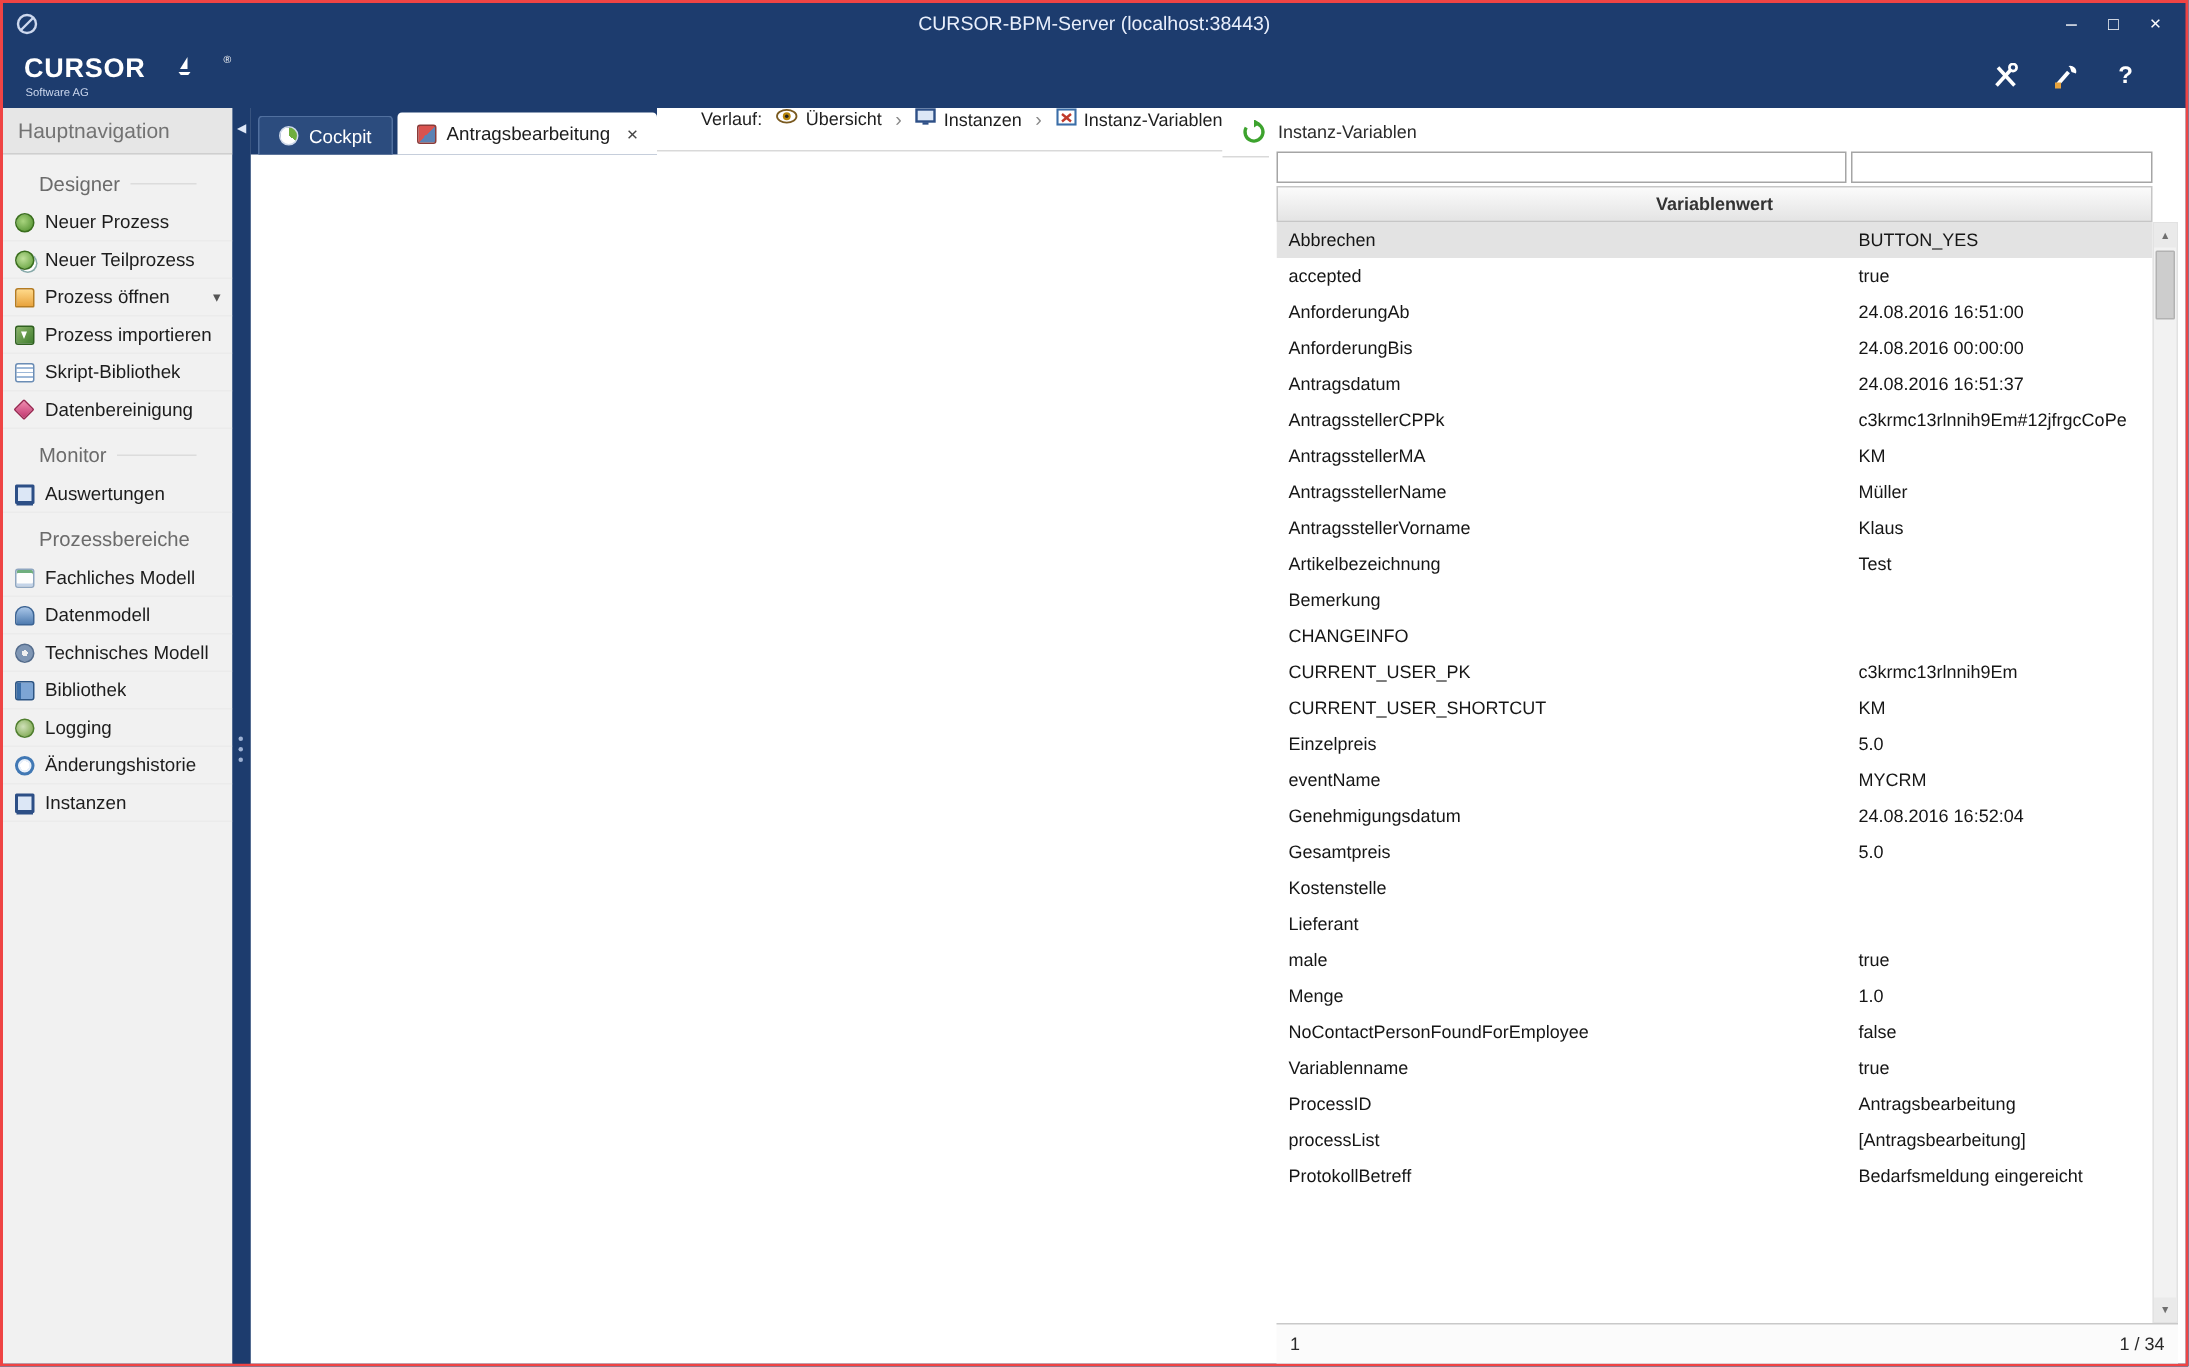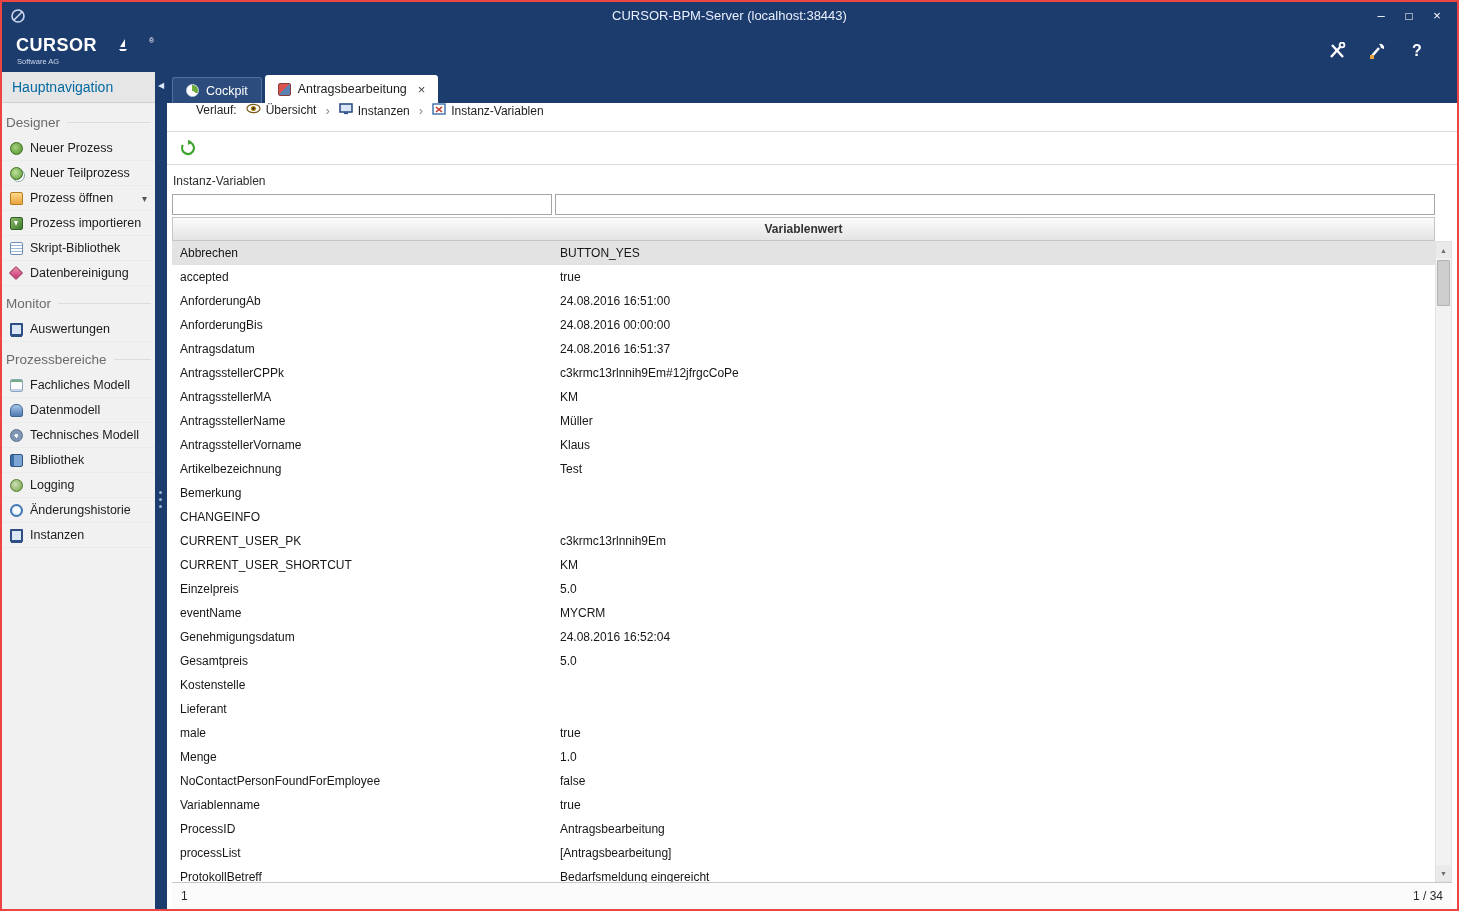--- a/index.html
+++ b/index.html
@@ -23,23 +23,23 @@
   .sail{margin-top:1px}
   .header-tools{margin-left:auto;display:flex;gap:20px;align-items:center;margin-right:16px}
   .tool-btn{width:20px;height:20px;display:flex;align-items:center;justify-content:center}
   .help-glyph{color:#fff;font-size:16px;font-weight:bold}
 
   
   .main{flex:1;display:flex;min-height:0}
 
   
   .sidebar{width:153px;background:#f1f1f1;display:flex;flex-direction:column;flex:none}
-  .sidebar-header{height:31px;background:#e6e6e6;border-bottom:1px solid #cfcfcf;font-size:14px;color:#0369a1;display:flex;align-items:center;padding-left:10px;flex:none}
+  .sidebar-header{height:31px;background:#e6e6e6;border-bottom:1px solid #cfcfcf;font-size:14px;color:#737373;display:flex;align-items:center;padding-left:10px;flex:none}
   .side-body{flex:1;overflow:hidden;padding-top:2px}
-  .side-section-header{display:flex;align-items:center;gap:7px;height:27px;padding:0 4px;color:#6b6b6b;font-size:13.5px;margin-top:4px}
+  .side-section-header{display:flex;align-items:center;gap:7px;height:27px;padding:0 24px;color:#6b6b6b;font-size:13.5px;margin-top:4px}
   .side-section-header::after{content:"";flex:1;border-top:1px solid #dcdcdc}
   .side-item{display:flex;align-items:center;height:25px;padding:0 8px;font-size:12.5px;color:#1c1c1c;border-bottom:1px solid #ebebeb;cursor:default}
   .si{width:13px;height:13px;display:inline-block;margin-right:7px;flex:none;border-radius:2px}
   .si-label{white-space:nowrap;overflow:hidden;text-overflow:ellipsis}
   .si-caret{margin-left:auto;color:#555;font-size:10px}
   .i-proc1{border-radius:50%;background:radial-gradient(circle at 40% 40%,#a8d47e,#4a8a28);border:1px solid #3a6e1e}
   .i-proc2{border-radius:50%;background:radial-gradient(circle at 40% 40%,#bfe09a,#5a9a34);border:1px solid #3a6e1e;box-shadow:2px 2px 0 -1px #fff,2px 2px 0 0 #8aa}
   .i-folder{background:linear-gradient(#ffd98a,#e8a33d);border:1px solid #b57c22;border-radius:2px 2px 1px 1px}
   .i-import{background:linear-gradient(135deg,#8cb46a,#3f7d2e);border:1px solid #2f6020;position:relative}
   .i-import::after{content:"";position:absolute;left:3px;top:3px;border:3px solid transparent;border-top:5px solid #fff;border-left-width:2px;border-right-width:2px}
@@ -54,21 +54,21 @@
   .i-log{border-radius:50%;background:radial-gradient(circle at 40% 40%,#cfe0b8,#6f9e3e);border:1px solid #4f7e2e}
   .i-clock{border-radius:50%;background:radial-gradient(circle,#fff 0 3px,#e8f0fa 3px);border:2px solid #4178b4}
 
   
   .splitter{width:12px;background:#1d3c6e;position:relative;flex:none}
   .collapse-btn{color:#dfe8f8;font-size:8px;text-align:center;padding-top:9px;cursor:pointer}
   .grip{position:absolute;top:50%;left:4px;display:flex;flex-direction:column;gap:4px}
   .grip i{width:3px;height:3px;background:#9fb2d4;border-radius:50%}
 
   
-  .content{flex:1;display:flex;flex-direction:column;background:#fff;min-width:0}
+  .content{flex:1;display:flex;flex-direction:row;background:#fff;min-width:0}
   .tabbar{height:31px;background:#1d3c6e;display:flex;align-items:flex-end;padding-left:5px;gap:3px;flex:none}
   .tab{height:28px;display:flex;align-items:center;gap:7px;padding:0 13px;font-size:12.5px;border-radius:3px 3px 0 0;cursor:default}
   .tab.inactive{background:#2c4c7e;color:#fff;border:1px solid #51709f;border-bottom:none;height:26px}
   .tab.active{background:#fff;color:#1c1c1c}
   .tab-close{color:#444;font-size:13px;margin-left:4px;line-height:1}
   .tab-ico{width:13px;height:13px;flex:none}
   .ico-cockpit{border-radius:50%;background:conic-gradient(#6fae3e 0 35%,#fff 35% 100%);border:1px solid #cfd9ea}
   .ico-proc{background:linear-gradient(135deg,#d9534f 0 50%,#5b82b4 50%);border-radius:2px;border:1px solid #8a3a38}
 
   .breadcrumbs{height:29px;background:#fff;border-bottom:1px solid #d9d9d9;display:flex;align-items:flex-start;padding-left:29px;font-size:12px;color:#1e1e1e;gap:9px;flex:none}

